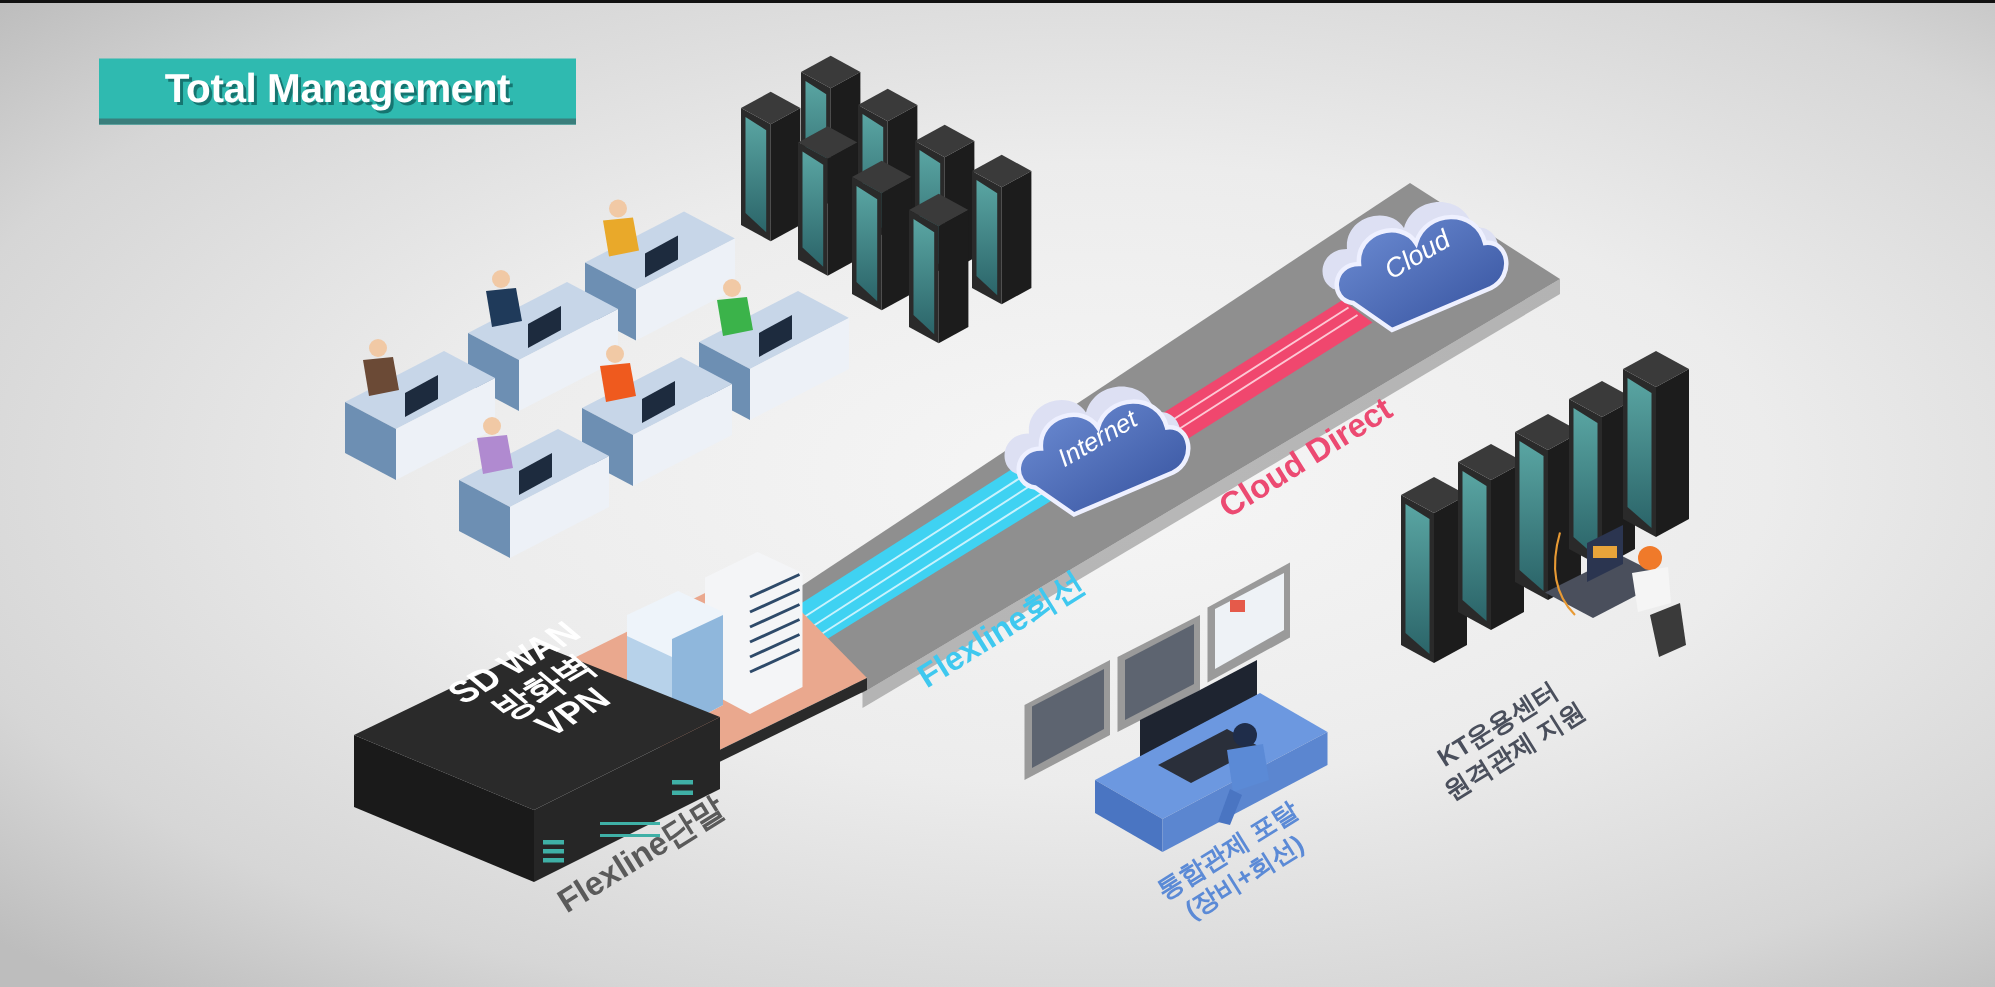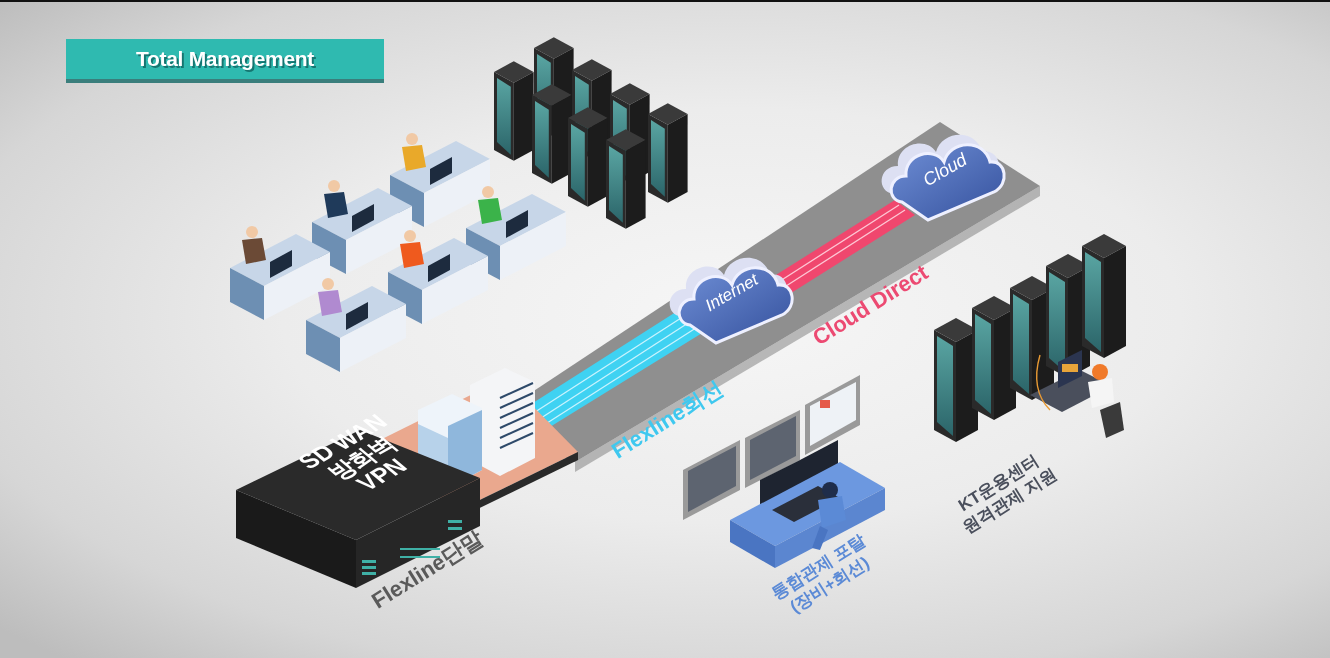--- a/index.html
+++ b/index.html
@@ -9,21 +9,21 @@
     background: radial-gradient(ellipse 75% 70% at 55% 48%, #f6f6f6 0%, #ececec 45%, #d6d6d6 80%, #bdbdbd 100%);
     font-family: "Liberation Sans", sans-serif;
   }
   #topbar { position:absolute; left:0; top:0; width:1330px; height:2px; background:#111; }
   #title-badge {
     position:absolute; left:66px; top:39px; width:318px; height:44px;
     background:#2fbab0; border-bottom:4px solid #3a7e7c;
     display:flex; align-items:center; justify-content:center;
   }
   #title-badge span {
-    color:#fff; font-weight:bold; font-size:21px; letter-spacing:-0.3px;
+    color:#fff; font-weight:bold; font-size:27px; letter-spacing:-0.3px;
     text-shadow: 2px 2px 0 rgba(0,60,60,0.55);
   }
   svg#scene { position:absolute; left:0; top:0; }
   .label { position:absolute; font-weight:bold; white-space:nowrap; transform-origin:left bottom; }
 </style>
 </head>
 <body>
 
 <div id="stage">
   <div id="topbar"></div>

